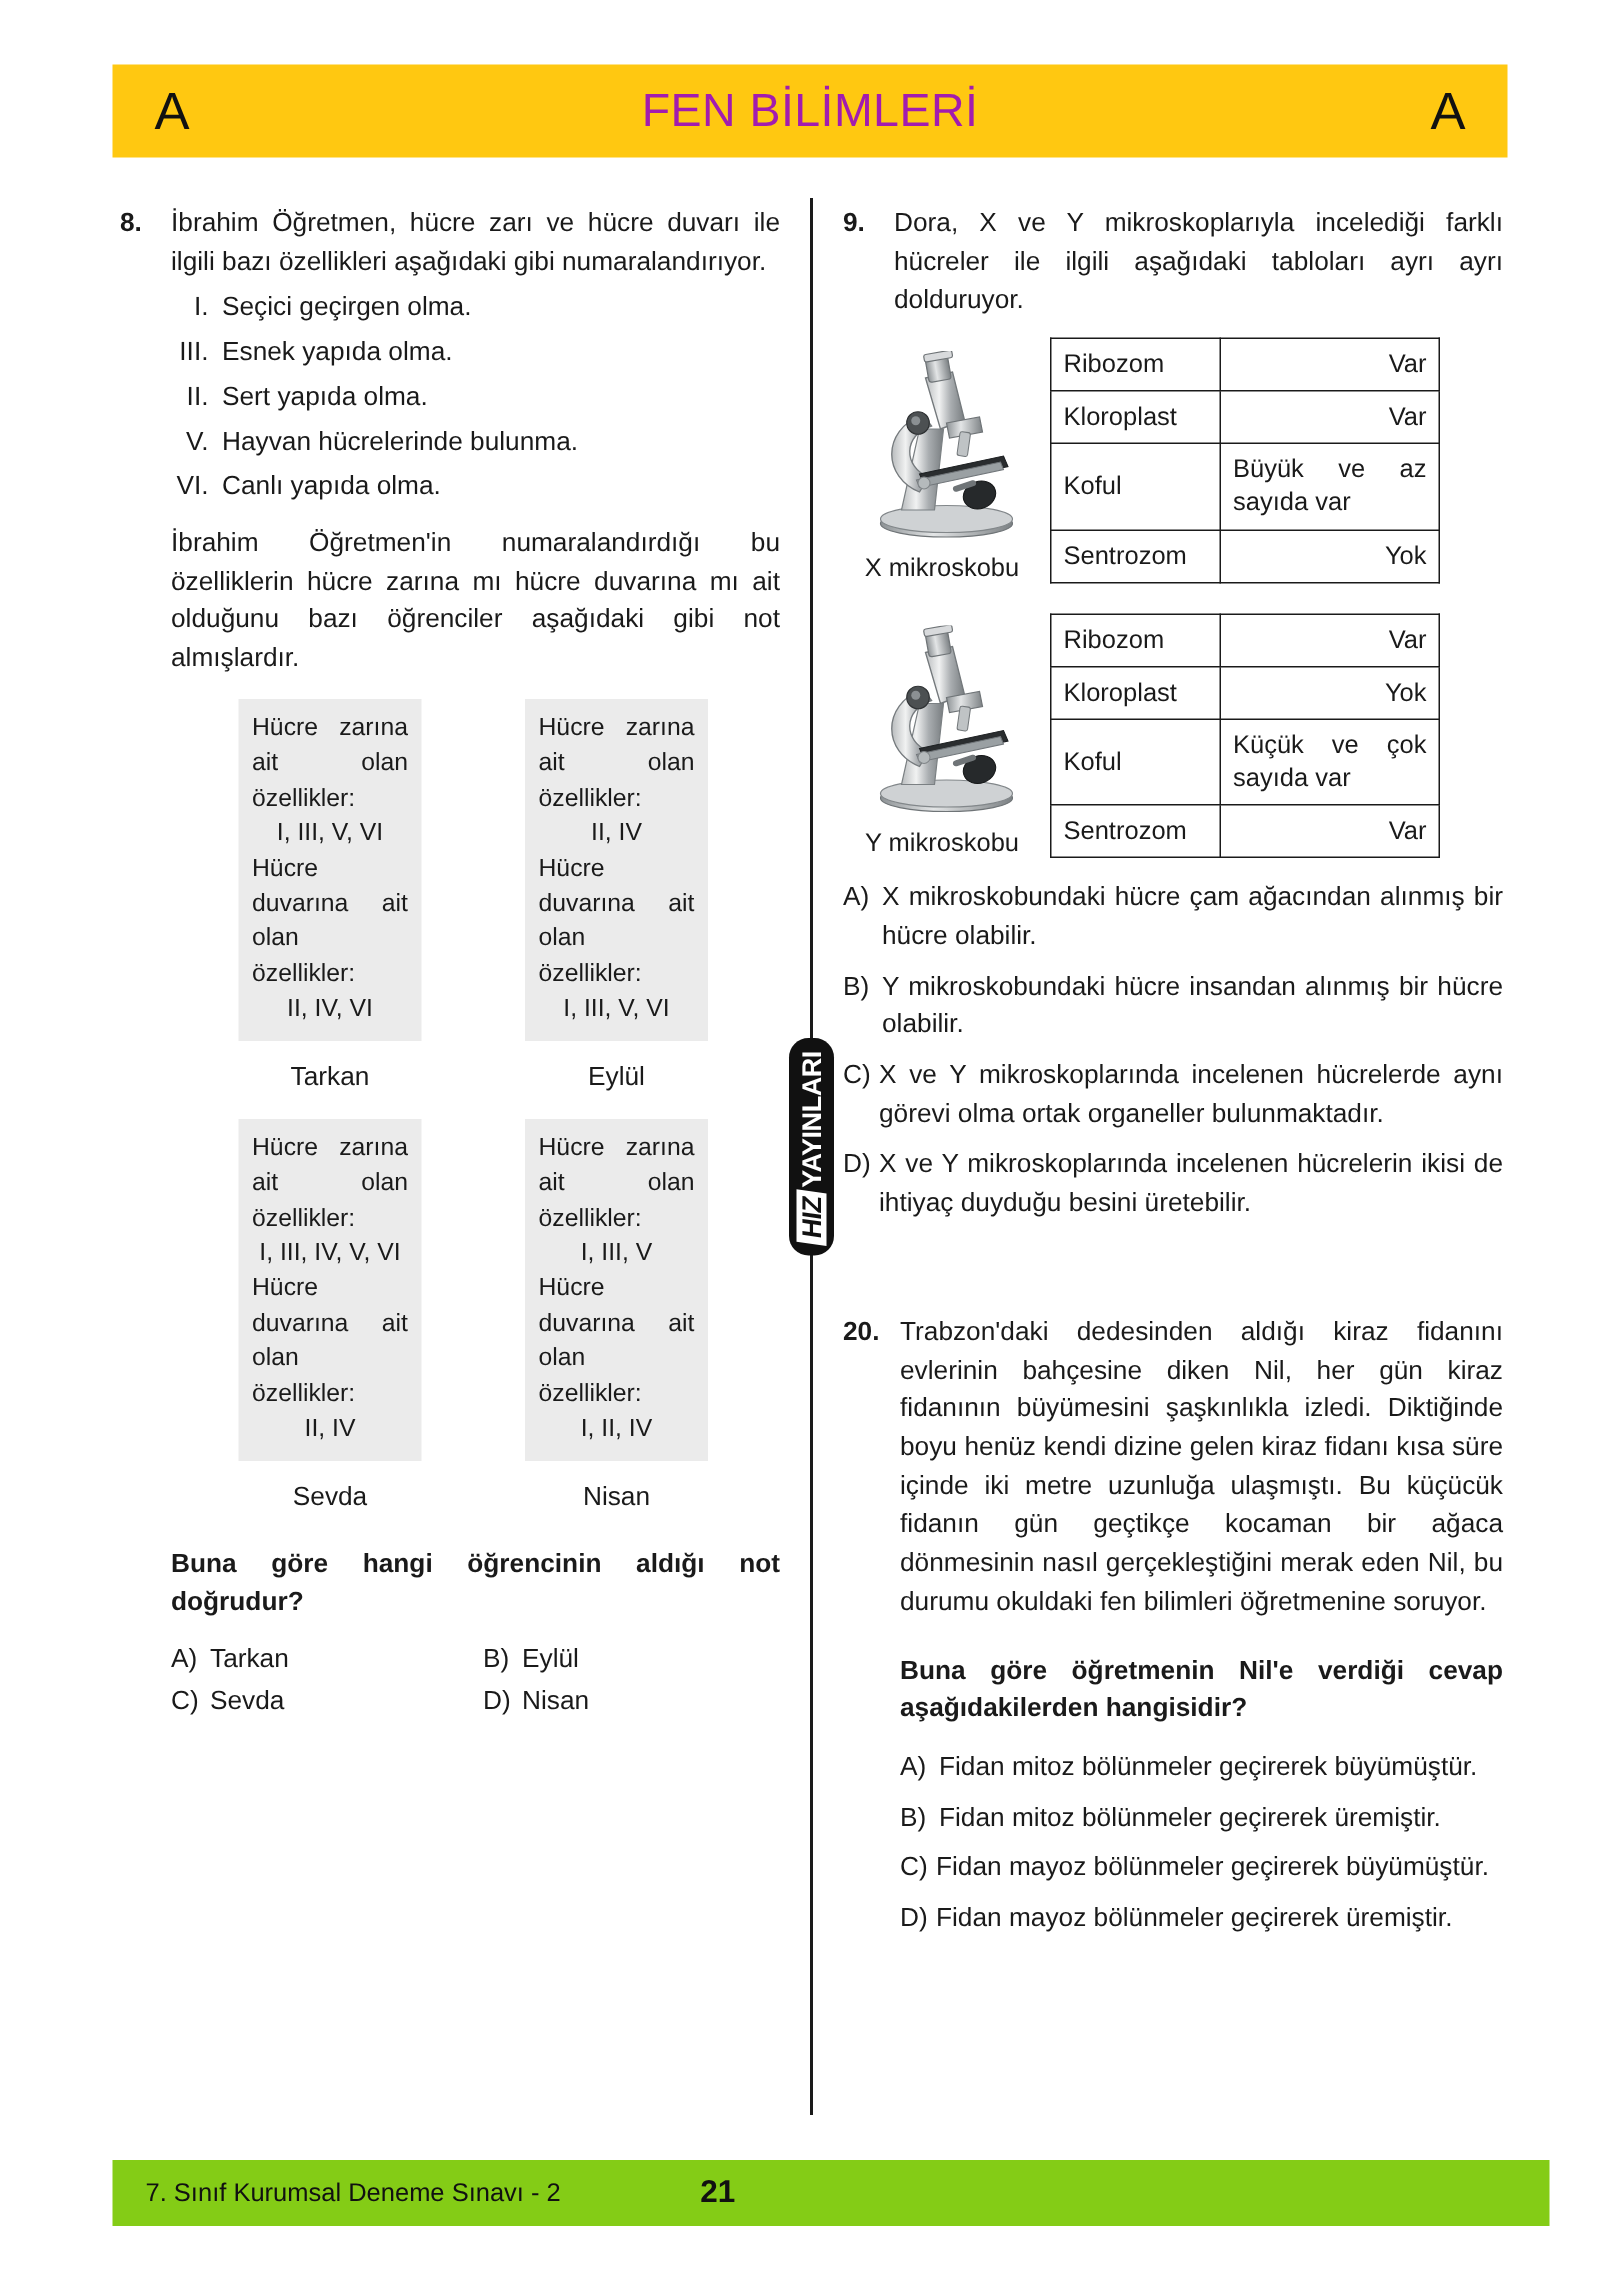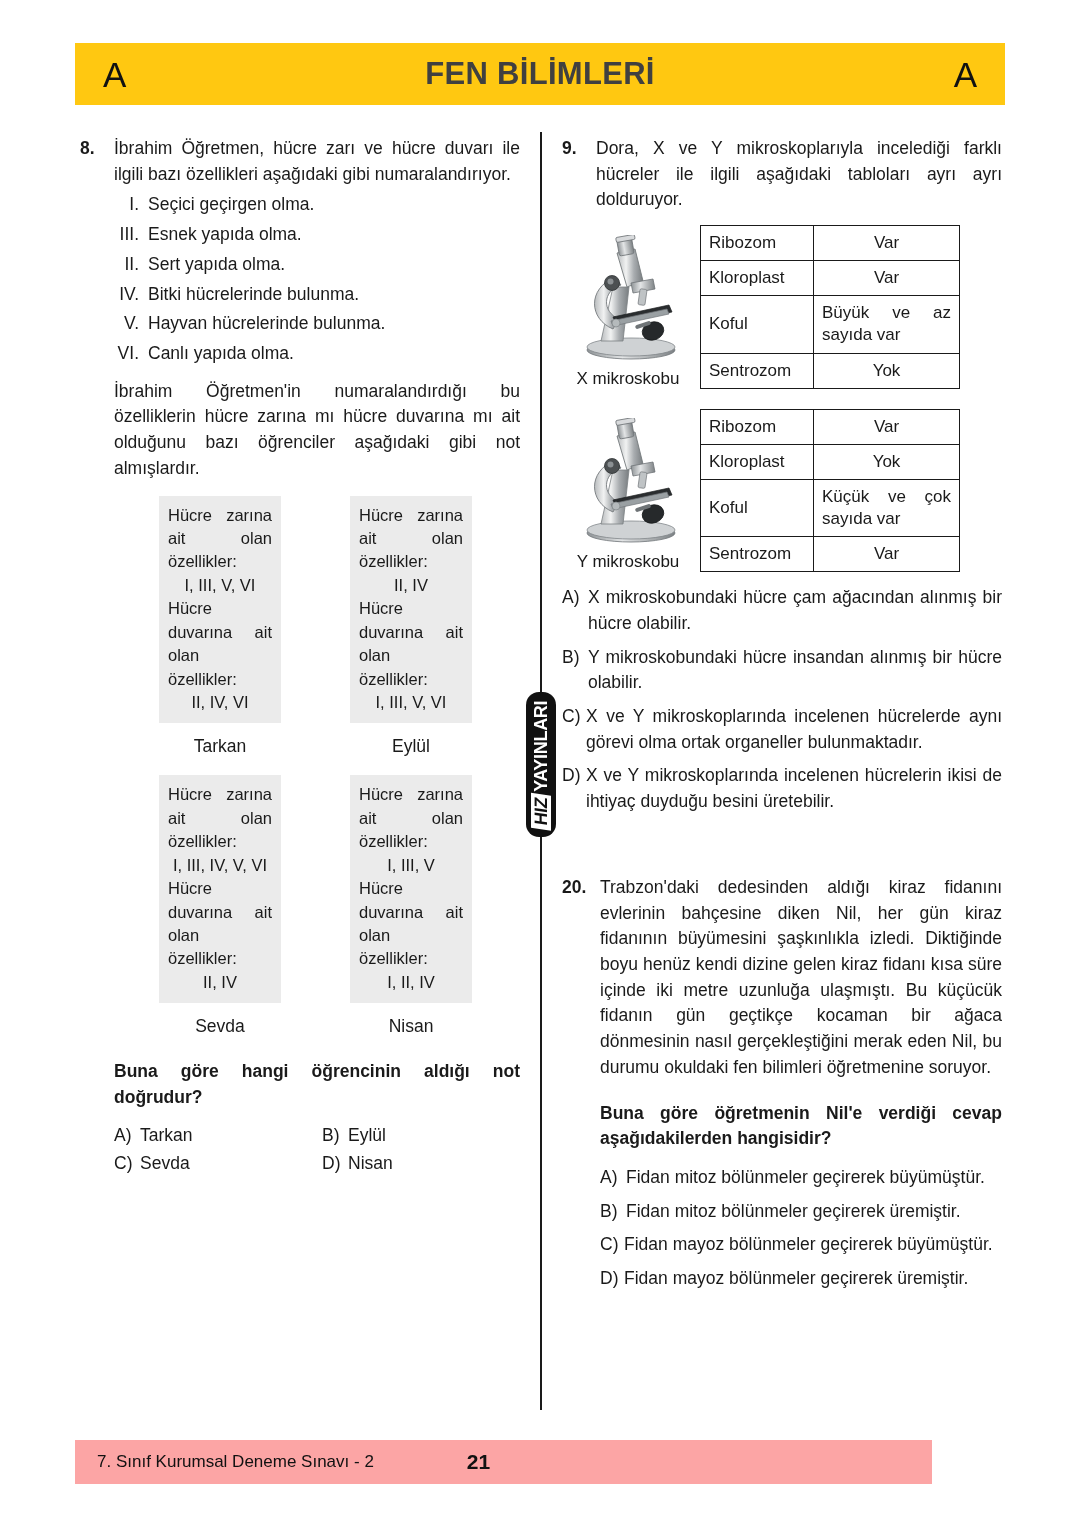--- a/index.html
+++ b/index.html
@@ -26,23 +26,23 @@
     padding: 0 28px;
   }
   .header-letter {
     font-size: 35px;
     font-weight: 400;
     color: #111;
     line-height: 1;
   }
   .header-title {
     font-size: 31px;
-    font-weight: bold;
+    font-weight: normal;
     letter-spacing: 0.3px;
-    color: #404040;
+    color: #a21caf;
     position: absolute;
     left: 0; right: 0;
     text-align: center;
   }
 
   
   .divider {
     position: absolute;
     left: 540px; top: 132px;
     width: 2px; height: 1278px;
@@ -218,29 +218,29 @@
     table-layout: fixed;
   }
   table.org td {
     border: 1.4px solid #1a1a1a;
     font-size: 17px;
     padding: 6px 8px;
     line-height: 1.3;
     vertical-align: middle;
   }
   table.org td.k { width: 113px; }
-  table.org td.v { text-align: center; }
+  table.org td.v { text-align: right; }
   table.org td.v.just { text-align: justify; }
 
   
   .footer-band {
     position: absolute;
     left: 75px; top: 1440px;
-    width: 857px; height: 44px;
-    background: #fca5a5;
+    width: 958px; height: 44px;
+    background: #84cc16;
     display: flex;
     align-items: center;
   }
   .footer-text {
     font-size: 17px;
     color: #111;
     margin-left: 22px;
   }
   .footer-page {
     font-size: 21px;
@@ -278,24 +278,20 @@
             <span class="rn">I.</span>
             <span>Seçici geçirgen olma.</span>
           </li>
         <li>
             <span class="rn">III.</span>
             <span>Esnek yapıda olma.</span>
           </li>
         <li>
             <span class="rn">II.</span>
             <span>Sert yapıda olma.</span>
-          </li>
-        <li>
-            <span class="rn">IV.</span>
-            <span>Bitki hücrelerinde bulunma.</span>
           </li>
         <li>
             <span class="rn">V.</span>
             <span>Hayvan hücrelerinde bulunma.</span>
           </li>
         <li>
             <span class="rn">VI.</span>
             <span>Canlı yapıda olma.</span>
           </li>
       </ul>

